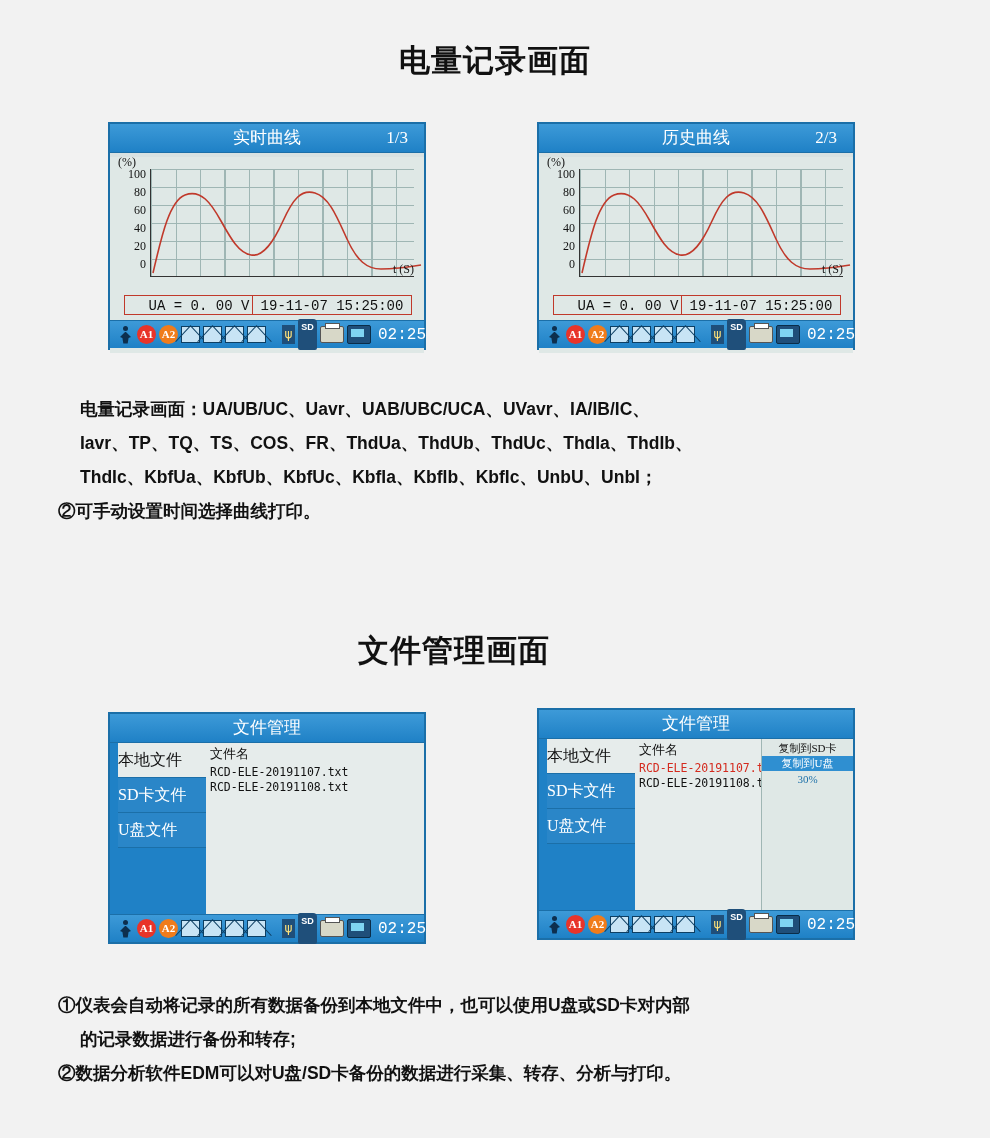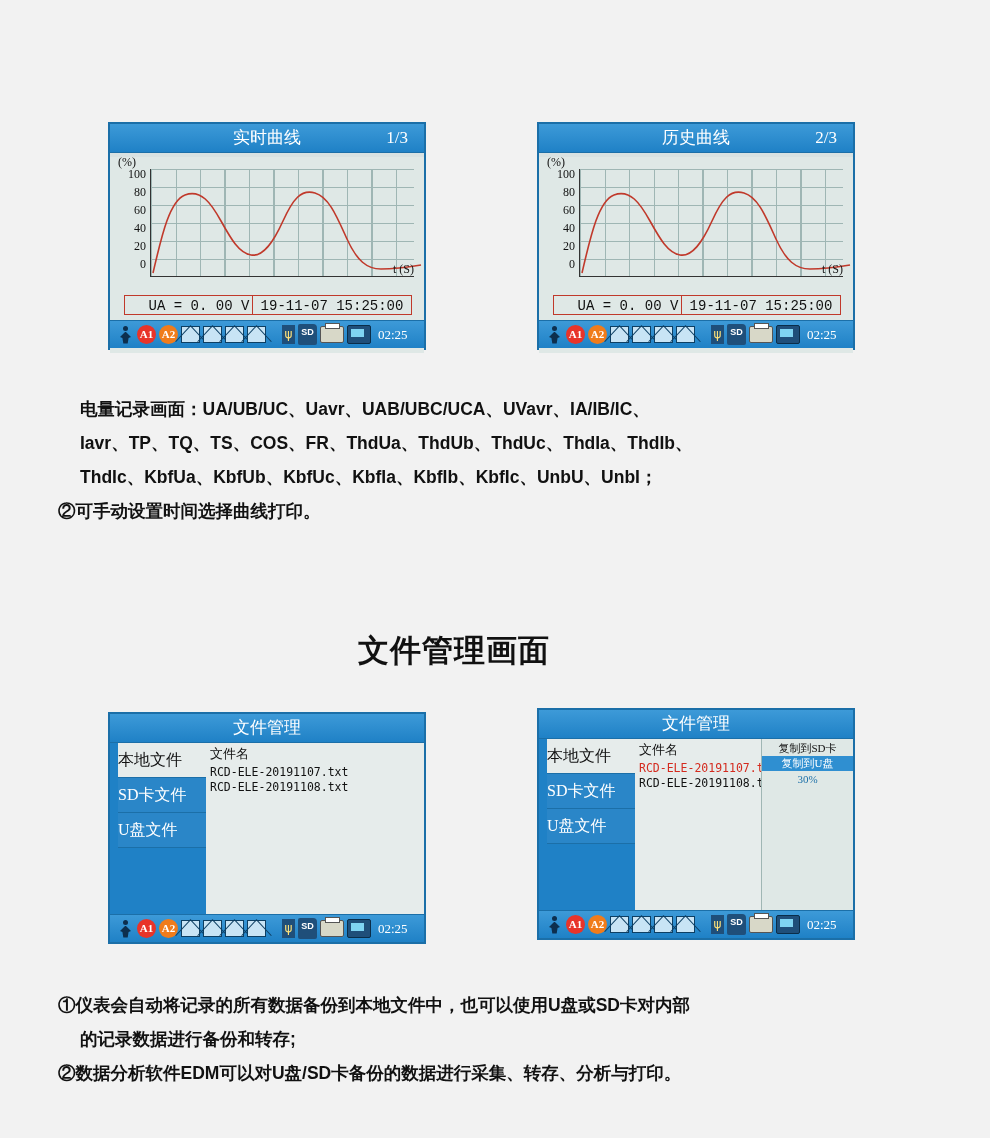--- a/index.html
+++ b/index.html
@@ -215,21 +215,21 @@
     width: 13px; height: 19px;
     background: #1f4f7a;
     color: #ffe27a;
     font-size: 12px;
     line-height: 19px;
     text-align: center;
     flex: 0 0 auto;
     font-family: "DejaVu Sans", sans-serif;
   }
   .sd-icon {
-    width: 19px; height: 21px;
+    width: 19px; height: 31px;
     background: #1f4f7a;
     color: #fff;
     font-size: 9px;
     font-weight: bold;
     line-height: 17px;
     text-align: center;
     border-radius: 2px 4px 2px 2px;
     flex: 0 0 auto;
   }
   .printer-icon {
@@ -259,22 +259,22 @@
   .pc-icon::after {
     content: "";
     position: absolute;
     left: 3px; top: 3px;
     width: 13px; height: 8px;
     background: #7fd4f2;
   }
   .sb-time {
     margin-left: 4px;
     color: #ffffff;
-    font-size: 13px;
-    font-family: Liberation Serif, serif;
+    font-size: 16px;
+    font-family: Liberation Mono, monospace;
     flex: 0 0 auto;
   }
 
   
   .fm-body {
     position: relative;
     height: 188px;
     background: #dfe8e6;
   }
   .fm-side {
@@ -356,20 +356,21 @@
   .notes .ln { white-space: nowrap; }
   .notes .ind { padding-left: 22px; }
   #notes-1 { top: 392px; left: 58px; width: 900px; }
   #notes-2 { top: 988px; left: 58px; width: 900px; }
 </style>
 </head>
 <body>
 
 <div class="page">
 
+  <div class="section-title" id="title-1">电量记录画面</div>
 
   <div class="device" id="screen-realtime" style="left:108px; top:122px; width:318px; height:228px;">
     <div class="dev-header">
       <span class="ttl">实时曲线</span>
       <span class="pg">1/3</span>
     </div>
     <div class="dev-body" style="height:196px;">
       <div class="chart-wrap">
         <div class="unit">(%)</div>
         <div class="ylabels">

